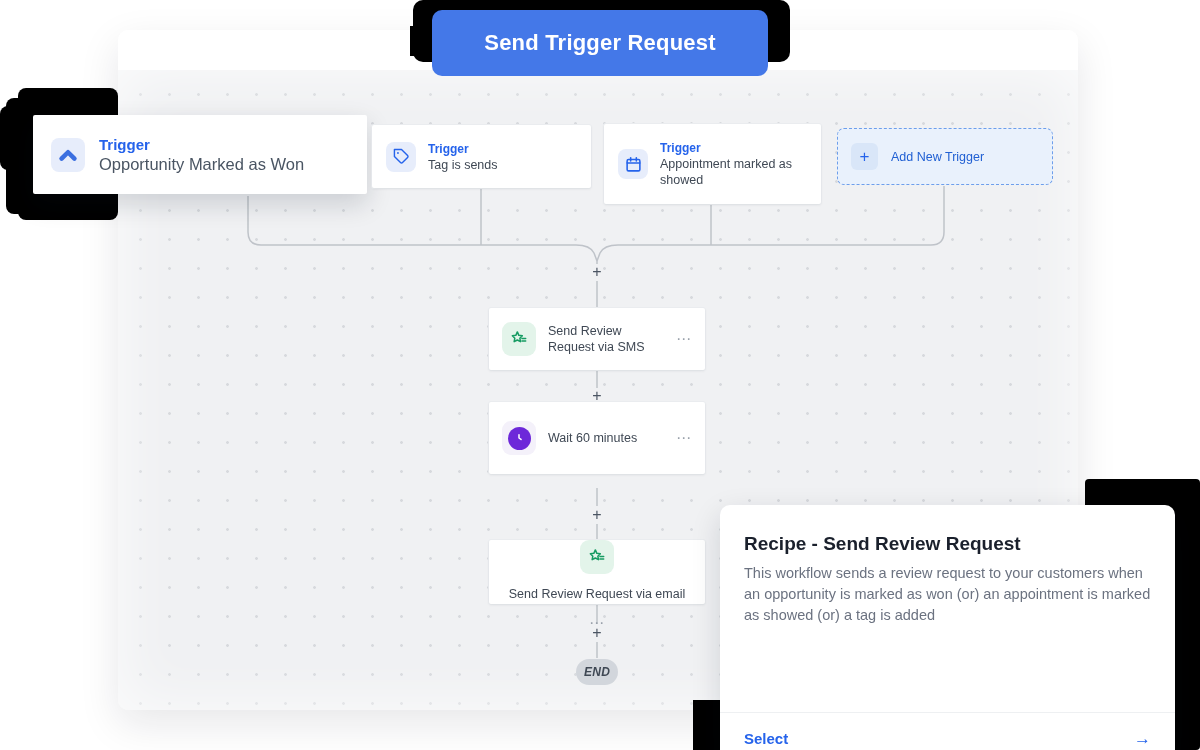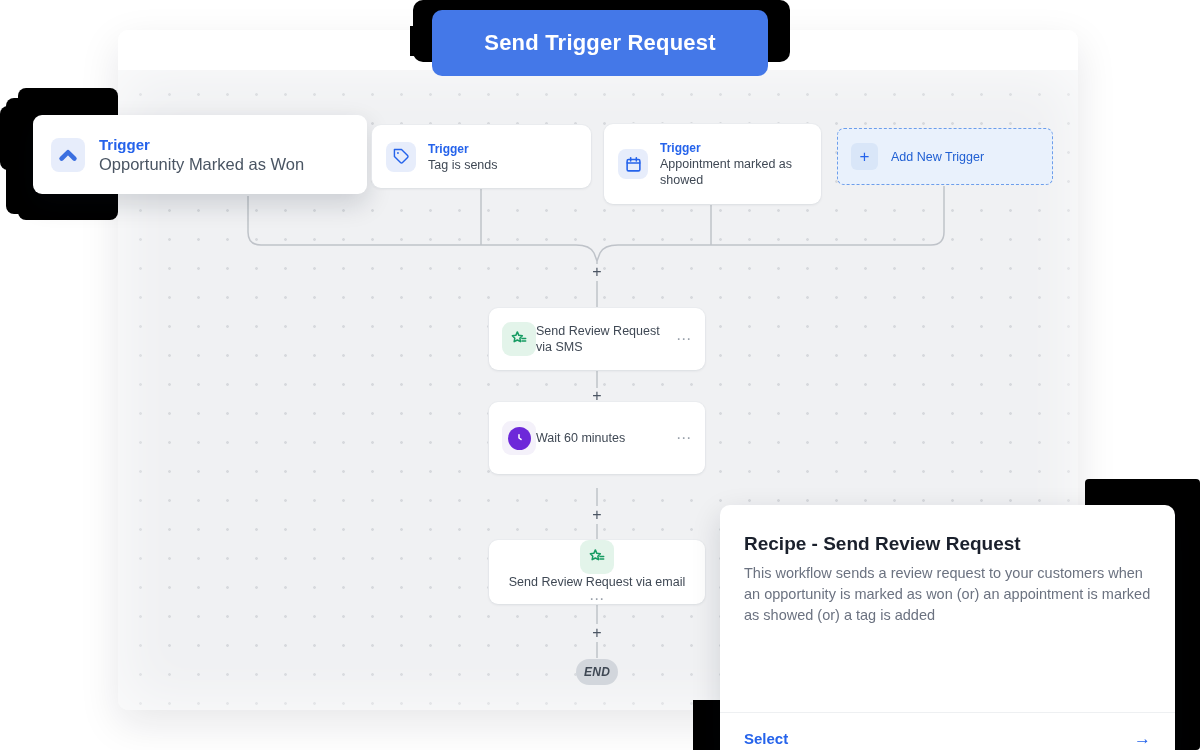--- a/index.html
+++ b/index.html
@@ -24,21 +24,21 @@
   #banner-shadow { left:413px; top:0; width:377px; height:62px; border-radius:10px; z-index:9; }
   #banner-notch { left:410px; top:26px; width:30px; height:30px; z-index:9; }
   #banner { left:432px; top:10px; width:336px; height:66px; border-radius:10px; background:#4478e8;
     z-index:10; display:flex; align-items:center; justify-content:center;
     color:#fff; font-size:22px; font-weight:700; letter-spacing:.2px; cursor:pointer; }
 
   
   #connectors { left:0; top:0; z-index:3; pointer-events:none; }
 
   
-  .card { position:absolute; background:#fff; border-radius:9px; z-index:4;
+  .card { position:absolute; background:#fff; border-radius:2px; z-index:4;
     box-shadow:0 1px 3px rgba(15,23,42,.08), 0 0 0 1px #eceef1; display:flex; align-items:center; }
   .iconbox { border-radius:8px; display:flex; align-items:center; justify-content:center; flex:none; }
   .blue-bg { background:#e7edfb; }
   .green-bg { background:#e3f4ea; }
   .purple-bg { background:#f4f1fa; }
 
   
   #trigger-blob-1, #trigger-blob-2, #trigger-blob-3 { z-index:3; border-radius:8px; }
   #trigger-card-0 { left:33px; top:115px; width:334px; height:79px; padding:0 18px; gap:14px;
     z-index:4; box-shadow:0 10px 26px rgba(15,23,42,.16); }
@@ -56,21 +56,21 @@
 
   
   #add-trigger { left:837px; top:128px; width:216px; height:57px; border-radius:7px;
     background:#e9f1fc; border:1.5px dashed #6d9eeb; z-index:4;
     display:flex; align-items:center; padding:0 13px; gap:13px; cursor:pointer; }
   #add-trigger .plusbox { width:27px; height:27px; border-radius:6px; background:#d9e6f8;
     display:flex; align-items:center; justify-content:center; color:#2563eb; font-size:17px; font-weight:400; }
   #add-trigger .a-label { color:#2160d3; font-size:12.5px; font-weight:400; }
 
   
-  .action-card { left:489px; width:216px; padding:0 13px; }
+  .action-card { left:489px; width:216px; padding:0 13px; gap:12px; }
   .action-card .iconbox { width:34px; height:34px; border-radius:9px; }
   .action-card .a-name { color:#3f4854; font-size:12.5px; line-height:16px; flex:1; }
   .action-card .menu-dots { color:#9aa1ab; font-size:15px; letter-spacing:1px; cursor:pointer; flex:none; }
   #action-card-0 { top:308px; height:62px; }
   #action-card-1 { top:402px; height:72px; }
   #action-card-2 { top:540px; height:64px;flex-direction:column; }
   .clock-circle { width:23px; height:23px; border-radius:50%; background:#6d28d9;
     display:flex; align-items:center; justify-content:center; }
 
   

